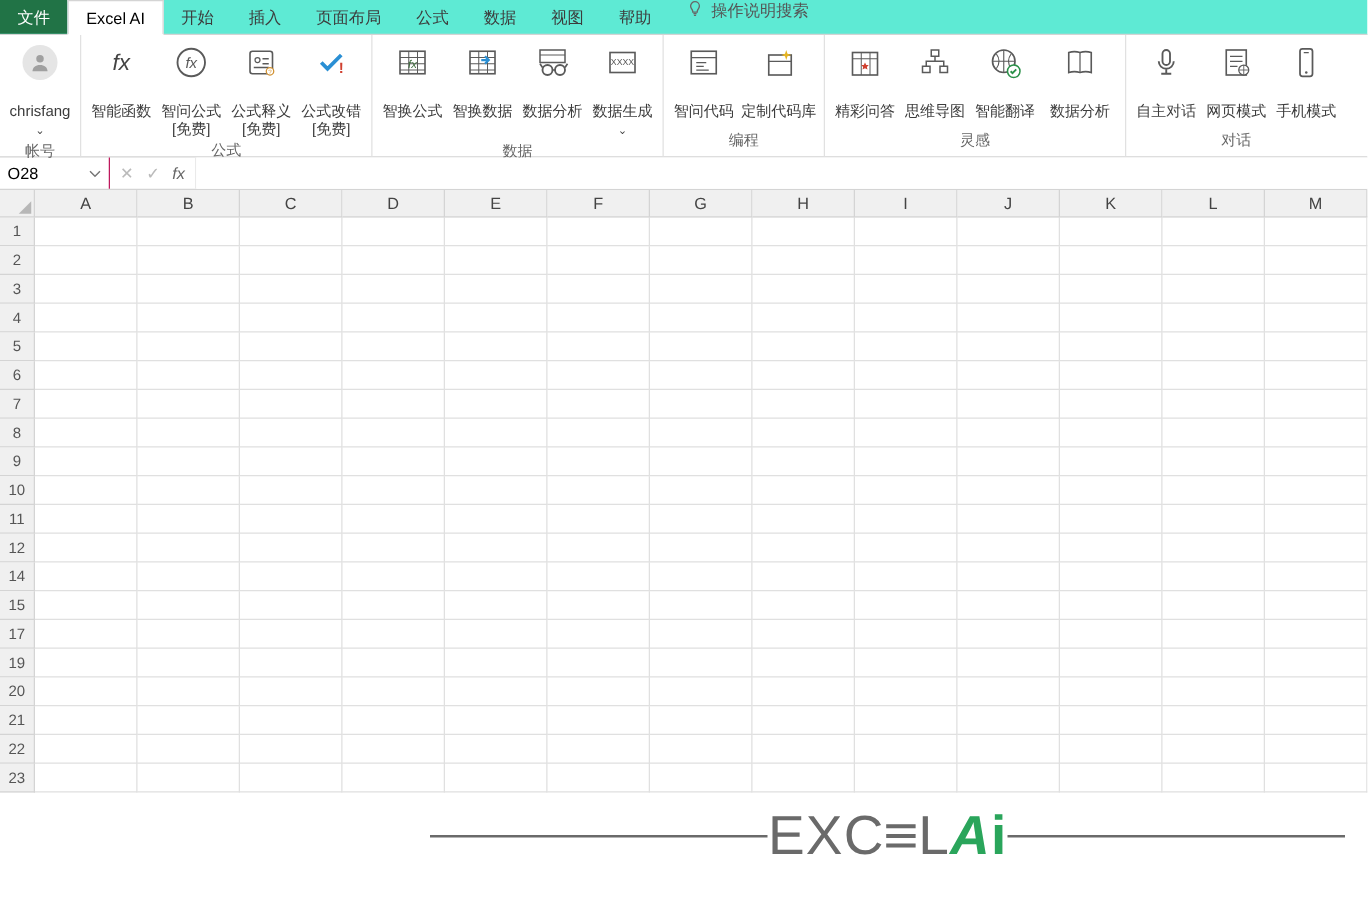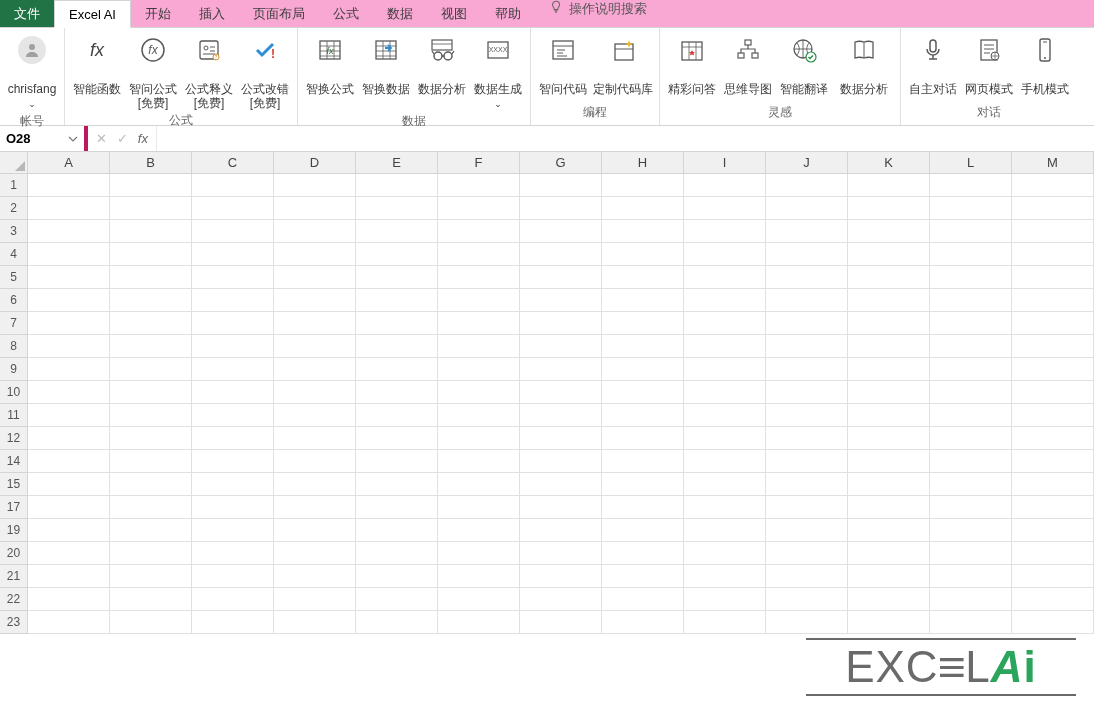--- a/index.html
+++ b/index.html
@@ -1,56 +1,56 @@
 <!DOCTYPE html>
 <html><head>
 <meta charset="utf-8">
 <style>
 * { box-sizing: border-box; margin: 0; padding: 0; font-family: "Microsoft YaHei", "Segoe UI", sans-serif; }
 body { background: #fff; width: 1094px; height: 726px; overflow: hidden; position: relative; }
 
 
-.tab-strip { display: flex; height: 28px; background: #f9a8d4; border-bottom: 1px solid #d4d4d4; align-items: stretch; }
+.tab-strip { display: flex; height: 28px; background: #5eead4; border-bottom: 1px solid #d4d4d4; align-items: stretch; }
 .tab { padding: 0 14px; font-size: 13px; color: #3c3c3c; display: flex; align-items: center; cursor: pointer; }
 .tab.file { background: #217346; color: #fff; }
 .tab.active { background: #fff; border: 1px solid #d4d4d4; border-bottom: 1px solid #fff; margin-bottom: -1px; color: #000; }
 .tab.tell { display: flex; align-items: flex-start; gap: 6px; color: #555; }
 .bulb-icon { width: 14px; height: 14px; }
 
 
 .ribbon { display: flex; height: 98px; border-bottom: 1px solid #d4d4d4; background: #fff; }
 .group { display: flex; flex-direction: column; align-items: center; border-right: 1px solid #e1e1e1; padding: 2px 6px 0; }
 .group-buttons { display: flex; flex: 1; align-items: flex-start; gap: 4px; }
 .group-label { font-size: 12px; color: #666; padding: 2px 0 4px; font-family: Liberation Serif, serif; }
 .rbtn { display: flex; flex-direction: column; align-items: center; justify-content: flex-start; width: 52px; padding-top: 4px; cursor: pointer; }
 .rbtn .ico { width: 32px; height: 32px; display: flex; align-items: center; justify-content: center; }
 .rbtn .lbl { font-size: 12px; color: #3c3c3c; text-align: center; line-height: 14px; margin-top: 16px; white-space: pre-line; }
 .avatar-circ { width: 28px; height: 28px; border-radius: 50%; background: #e5e5e5; display: flex; align-items: center; justify-content: center; }
 
 
 .fbar { display: flex; height: 26px; border-bottom: 1px solid #d4d4d4; align-items: stretch; }
-.namebox { width: 88px; border-right: 4px solid #be185d; display: flex; align-items: center; padding: 0 6px; font-size: 13px; justify-content: space-between; font-weight: bold; }
+.namebox { width: 88px; border-right: 1px solid #be185d; display: flex; align-items: center; padding: 0 6px; font-size: 13px; justify-content: space-between; }
 .namebox .dd { width: 10px; height: 10px; color: #666; }
 .fx-btns { display: flex; align-items: center; padding: 0 8px; gap: 10px; border-right: 1px solid #eaeaea; }
 .fx-btns span { color: #bbb; font-size: 13px; cursor: pointer; }
 .fx-btns .fx { font-style: italic; color: #666; }
 .fx-input { flex: 1; border: none; outline: none; padding: 0 6px; font-size: 13px; }
 
 
 .grid-wrap { position: relative; }
 .colhead-row { display: flex; height: 22px; }
 .selall { width: 30px; border-right: 1px solid #d4d4d4; border-bottom: 1px solid #d4d4d4; background: #f0f0f0; position: relative; }
 .selall::after { content: ""; position: absolute; right: 2px; bottom: 2px; width: 0; height: 0; border-left: 10px solid transparent; border-bottom: 10px solid #b7b7b7; }
 .colhead { flex: 0 0 82px; border-right: 1px solid #d4d4d4; border-bottom: 1px solid #d4d4d4; background: #f0f0f0; display: flex; align-items: center; justify-content: center; font-size: 13px; color: #444; cursor: pointer; }
 .row { display: flex; height: 23px; }
 .rowhead { width: 30px; border-right: 1px solid #d4d4d4; border-bottom: 1px solid #d4d4d4; background: #f0f0f0; display: flex; align-items: center; justify-content: center; font-size: 12px; color: #555; cursor: pointer; }
 .cell { flex: 0 0 82px; border-right: 1px solid #e0e0e0; border-bottom: 1px solid #e0e0e0; cursor: cell; }
 
 
-.watermark { position: absolute; right: 18px; bottom: 30px; display: flex; flex-direction: column; align-items: center; }
+.watermark { position: absolute; right: 18px; bottom: 30px; display: flex; flex-direction: row; align-items: center; }
 .wm-line { width: 270px; height: 2px; background: #6a6a6a; }
 .wm-text { font-size: 44px; font-weight: 500; letter-spacing: 1px; color: #6a6a6a; padding: 2px 0; display: flex; align-items: center; }
 .wm-text .ai-a { color: #2aa55b; font-style: italic; font-weight: 700; }
 .wm-text .ai-i { color: #2aa55b; font-weight: 700; }
 
 svg { display: block; }
 </style>
 </head>
 <body>
 

